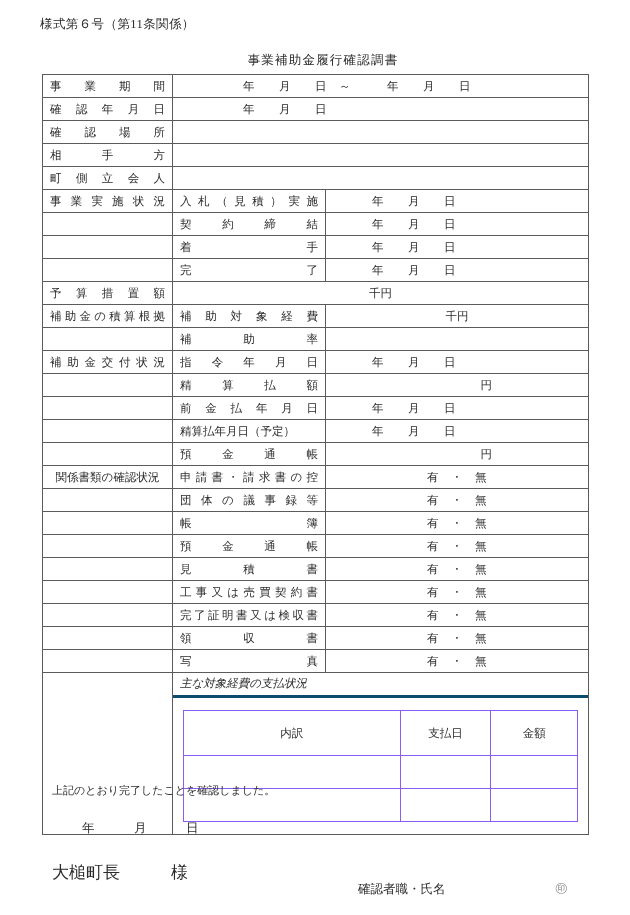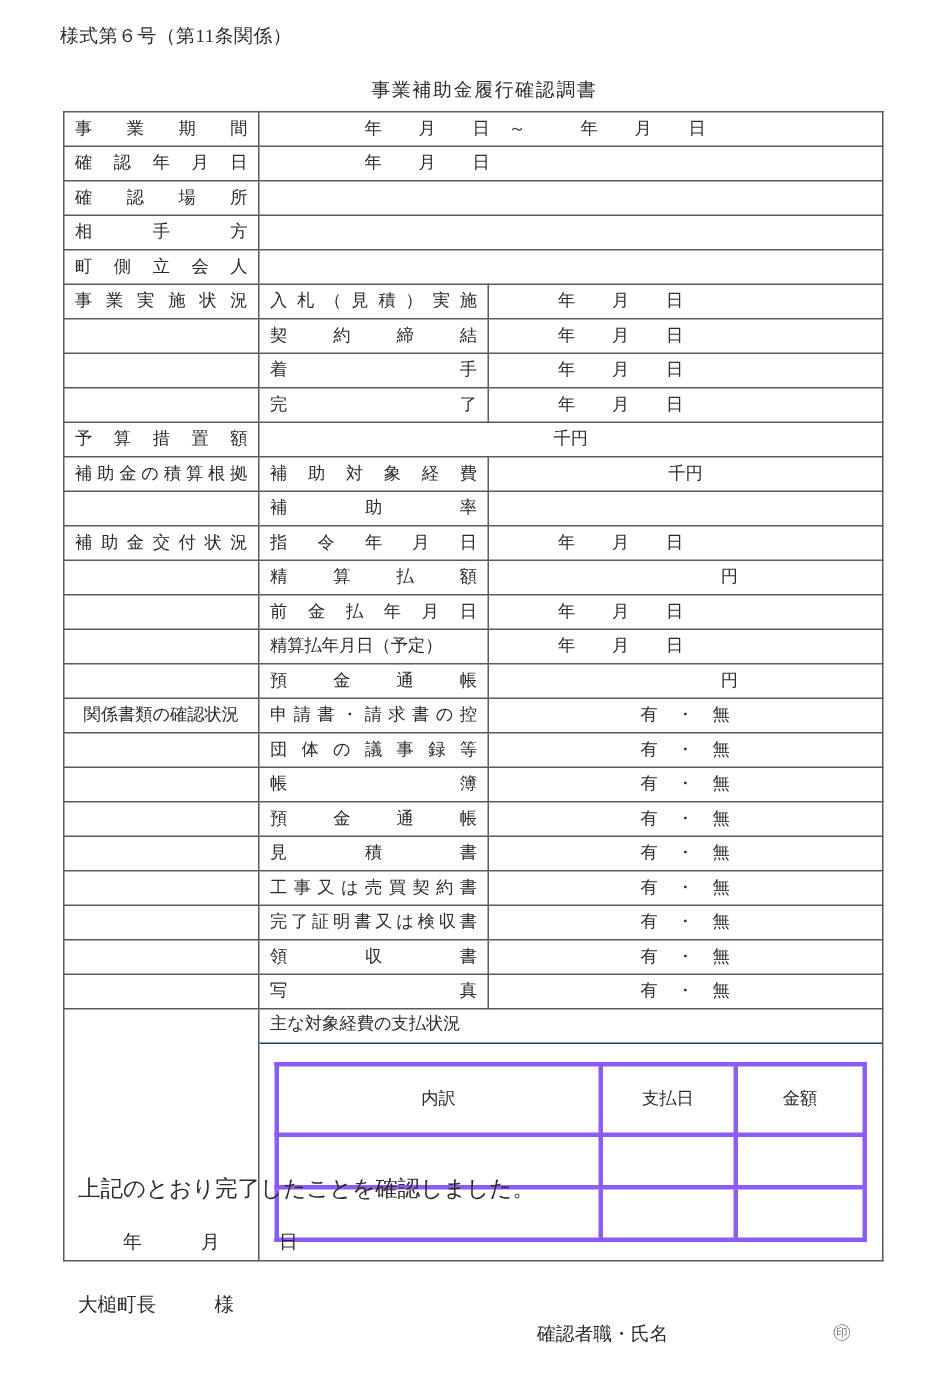--- a/index.html
+++ b/index.html
@@ -97,62 +97,63 @@
 
   
   .pay-wrap {
     padding: 0 !important;
     height: auto !important;
     vertical-align: top;
   }
   .pay-title {
     font-size: 11.5px;
     padding: 4px 7px 5px 7px;
-    border-bottom: 1px solid #0c4a6e;
-    white-space: nowrap;
+    border-bottom: 3px solid #0c4a6e;
+    white-space: nowrap;
+    font-style: italic;
   }
   .pay-body {
     padding: 12px 10px 12px 10px;
   }
   table.inner {
     width: 100%;
     border-collapse: collapse;
     table-layout: fixed;
     font-size: 11.5px;
   }
   table.inner td {
-    border: 3px solid #8b5cf6;
+    border: 1px solid #8b5cf6;
     height: 22px;
     text-align: center;
     vertical-align: middle;
     padding: 16px 3px;
     box-sizing: border-box;
   }
 
   
   .footer-note {
     position: absolute;
     left: 52px;
     top: 783px;
-    font-size: 15px;
+    font-size: 11px;
     white-space: nowrap;
   }
   .footer-date {
     position: absolute;
     left: 82px;
     top: 820px;
     font-size: 12.5px;
     letter-spacing: 0.5px;
     white-space: nowrap;
   }
   .footer-mayor {
     position: absolute;
     left: 52px;
     top: 861px;
-    font-size: 13px;
+    font-size: 17px;
     white-space: nowrap;
   }
   .footer-confirm {
     position: absolute;
     left: 358px;
     top: 881px;
     font-size: 12.5px;
     white-space: nowrap;
   }
   .seal {

